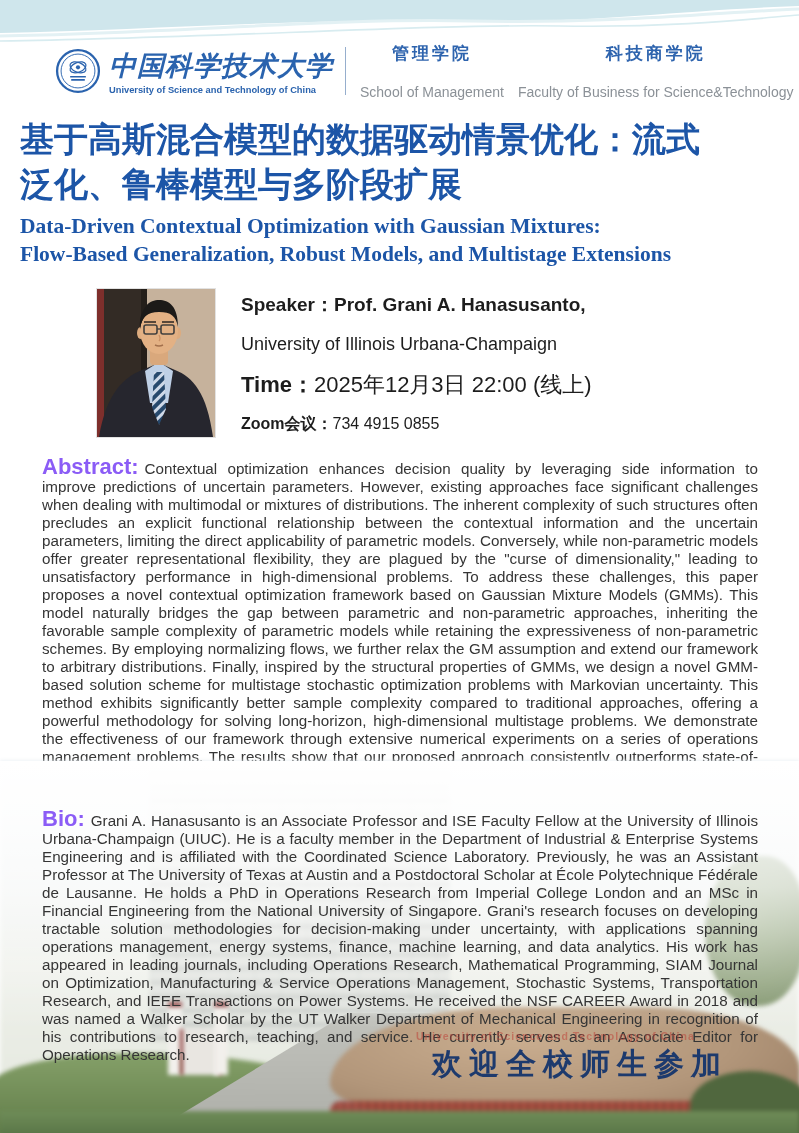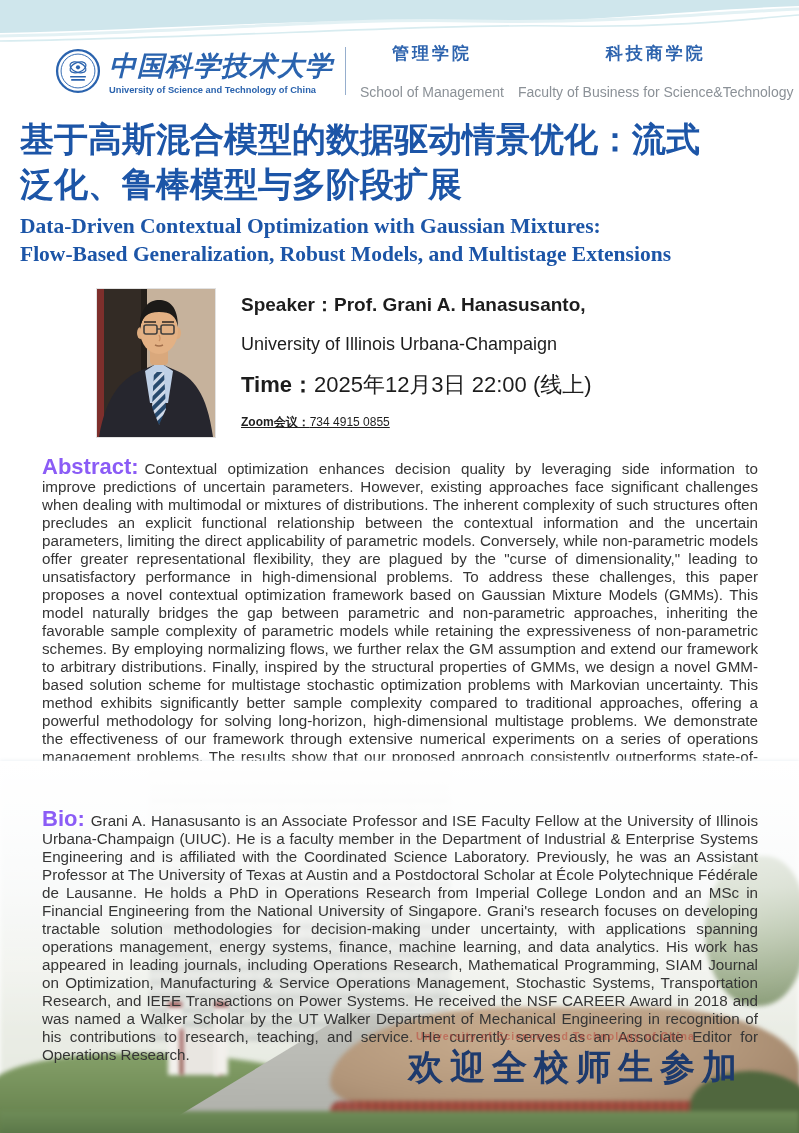--- a/index.html
+++ b/index.html
@@ -64,21 +64,21 @@
     position:absolute;top:289px;left:57px;right:40px;
     display:flex;
     margin-left:40px;
   }
   .photo{width:118px;height:148px;flex:0 0 auto;box-shadow:0 0 0 1px #e2e2e2;}
   .speaker-info{margin-left:26px;padding-top:3px;color:#1d1d1d;}
   .sp-line{white-space:nowrap;}
   .sp-line1{font-size:19px;font-weight:bold;}
   .sp-line2{font-size:18px;margin-top:16px;}
   .sp-line3{font-size:22px;margin-top:15px;}
-  .sp-line4{font-size:12px;margin-top:14px;text-decoration:underline;}
+  .sp-line4{font-size:16px;margin-top:14px;}
   .sp-label{font-weight:bold;}
   
   .para{
     position:absolute;left:42px;width:716px;
     font-size:15.2px;line-height:18px;color:#353535;
     text-align:justify;
   }
   .para .plabel{font-weight:bold;color:#8b5cf6;font-size:22px;margin-right:6px;}
   .abstract{top:458px;}
   .bio{top:810px;z-index:4;}
@@ -143,23 +143,23 @@
     position:absolute;left:0;top:0;width:799px;height:372px;filter:none;
     background:linear-gradient(180deg,#ffffff 0%,rgba(255,255,255,.92) 14%,rgba(255,255,255,.7) 34%,rgba(255,255,255,.35) 52%,rgba(255,255,255,0) 72%);
   }
   
   .rock-inscription{
     position:absolute;left:416px;top:1030px;z-index:5;
     font-size:10.5px;font-weight:bold;color:rgba(190,70,58,.55);
     letter-spacing:1px;white-space:nowrap;
   }
   .welcome{
-    position:absolute;left:408px;top:1044px;z-index:6;
+    position:absolute;left:432px;top:1044px;z-index:6;
     font-family:Liberation Sans, sans-serif;
-    font-size:35px;font-weight:bold;color:#1d3a6d;
+    font-size:30px;font-weight:bold;color:#1d3a6d;
     letter-spacing:7px;white-space:nowrap;
   }
 </style>
 </head>
 <body>
 
 <div class="poster">
 
   <svg class="wave" viewBox="0 0 799 46" xmlns="http://www.w3.org/2000/svg">
     <path d="M0,0 H799 V6 C680,10 600,23 470,21 C300,18 150,30 0,33 Z" fill="#cfe6ec"></path>

